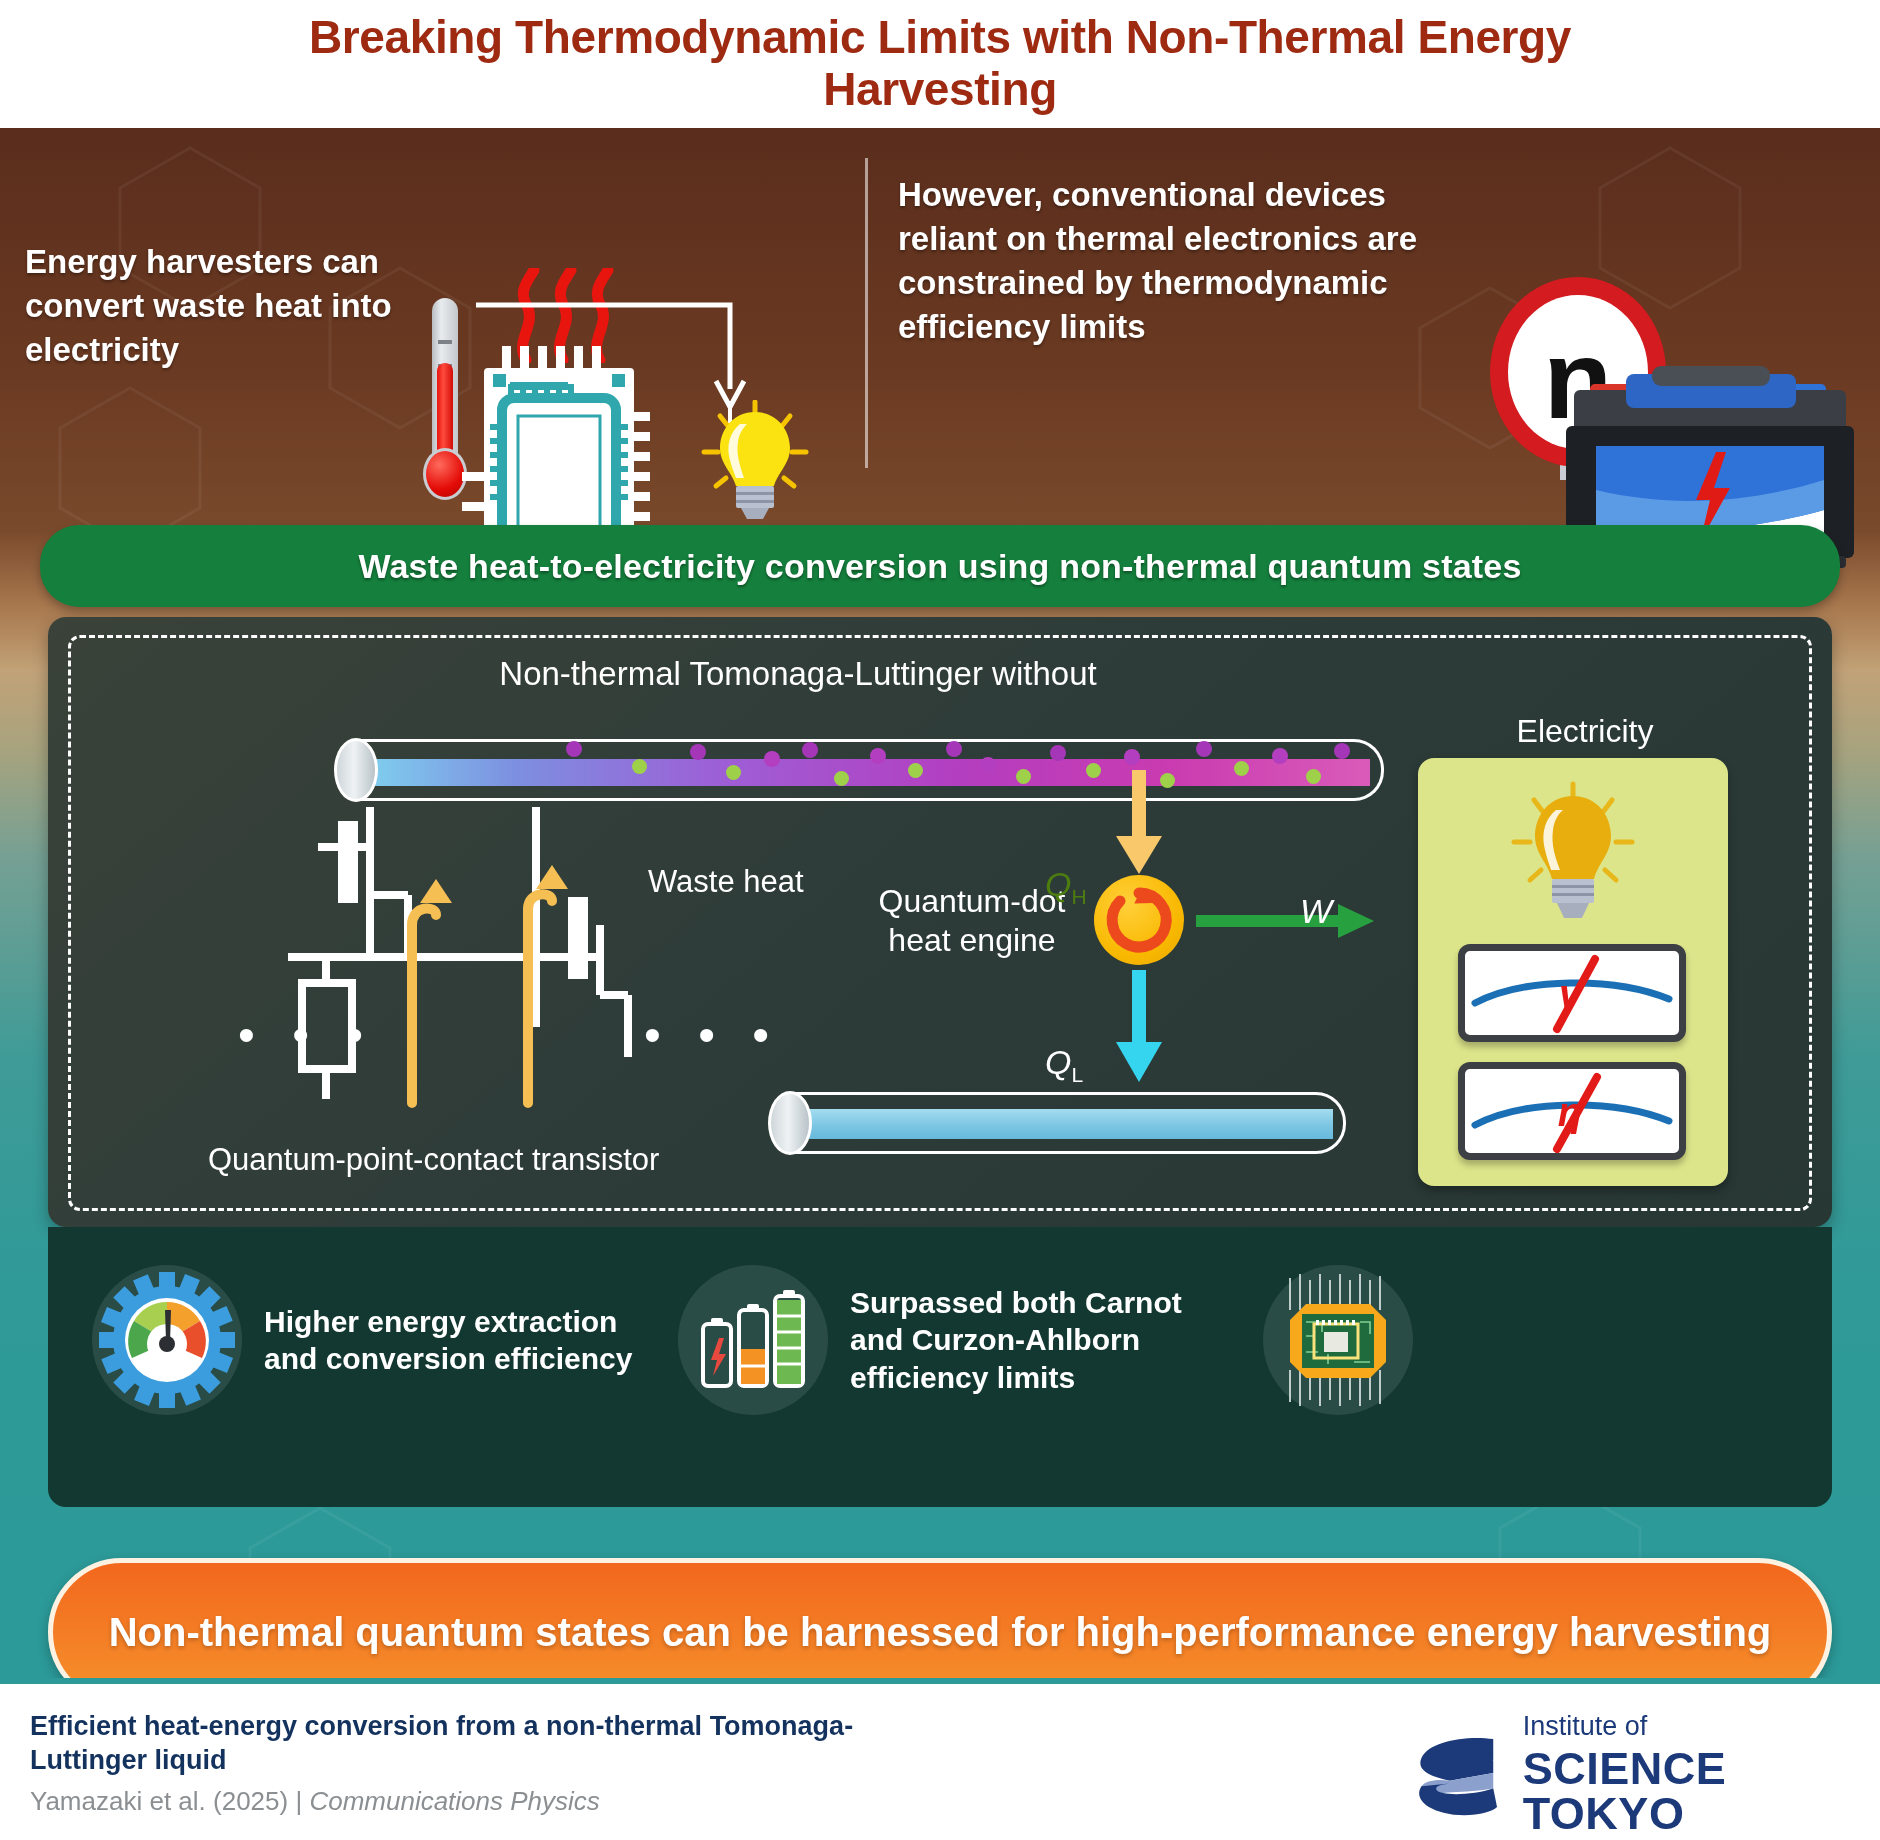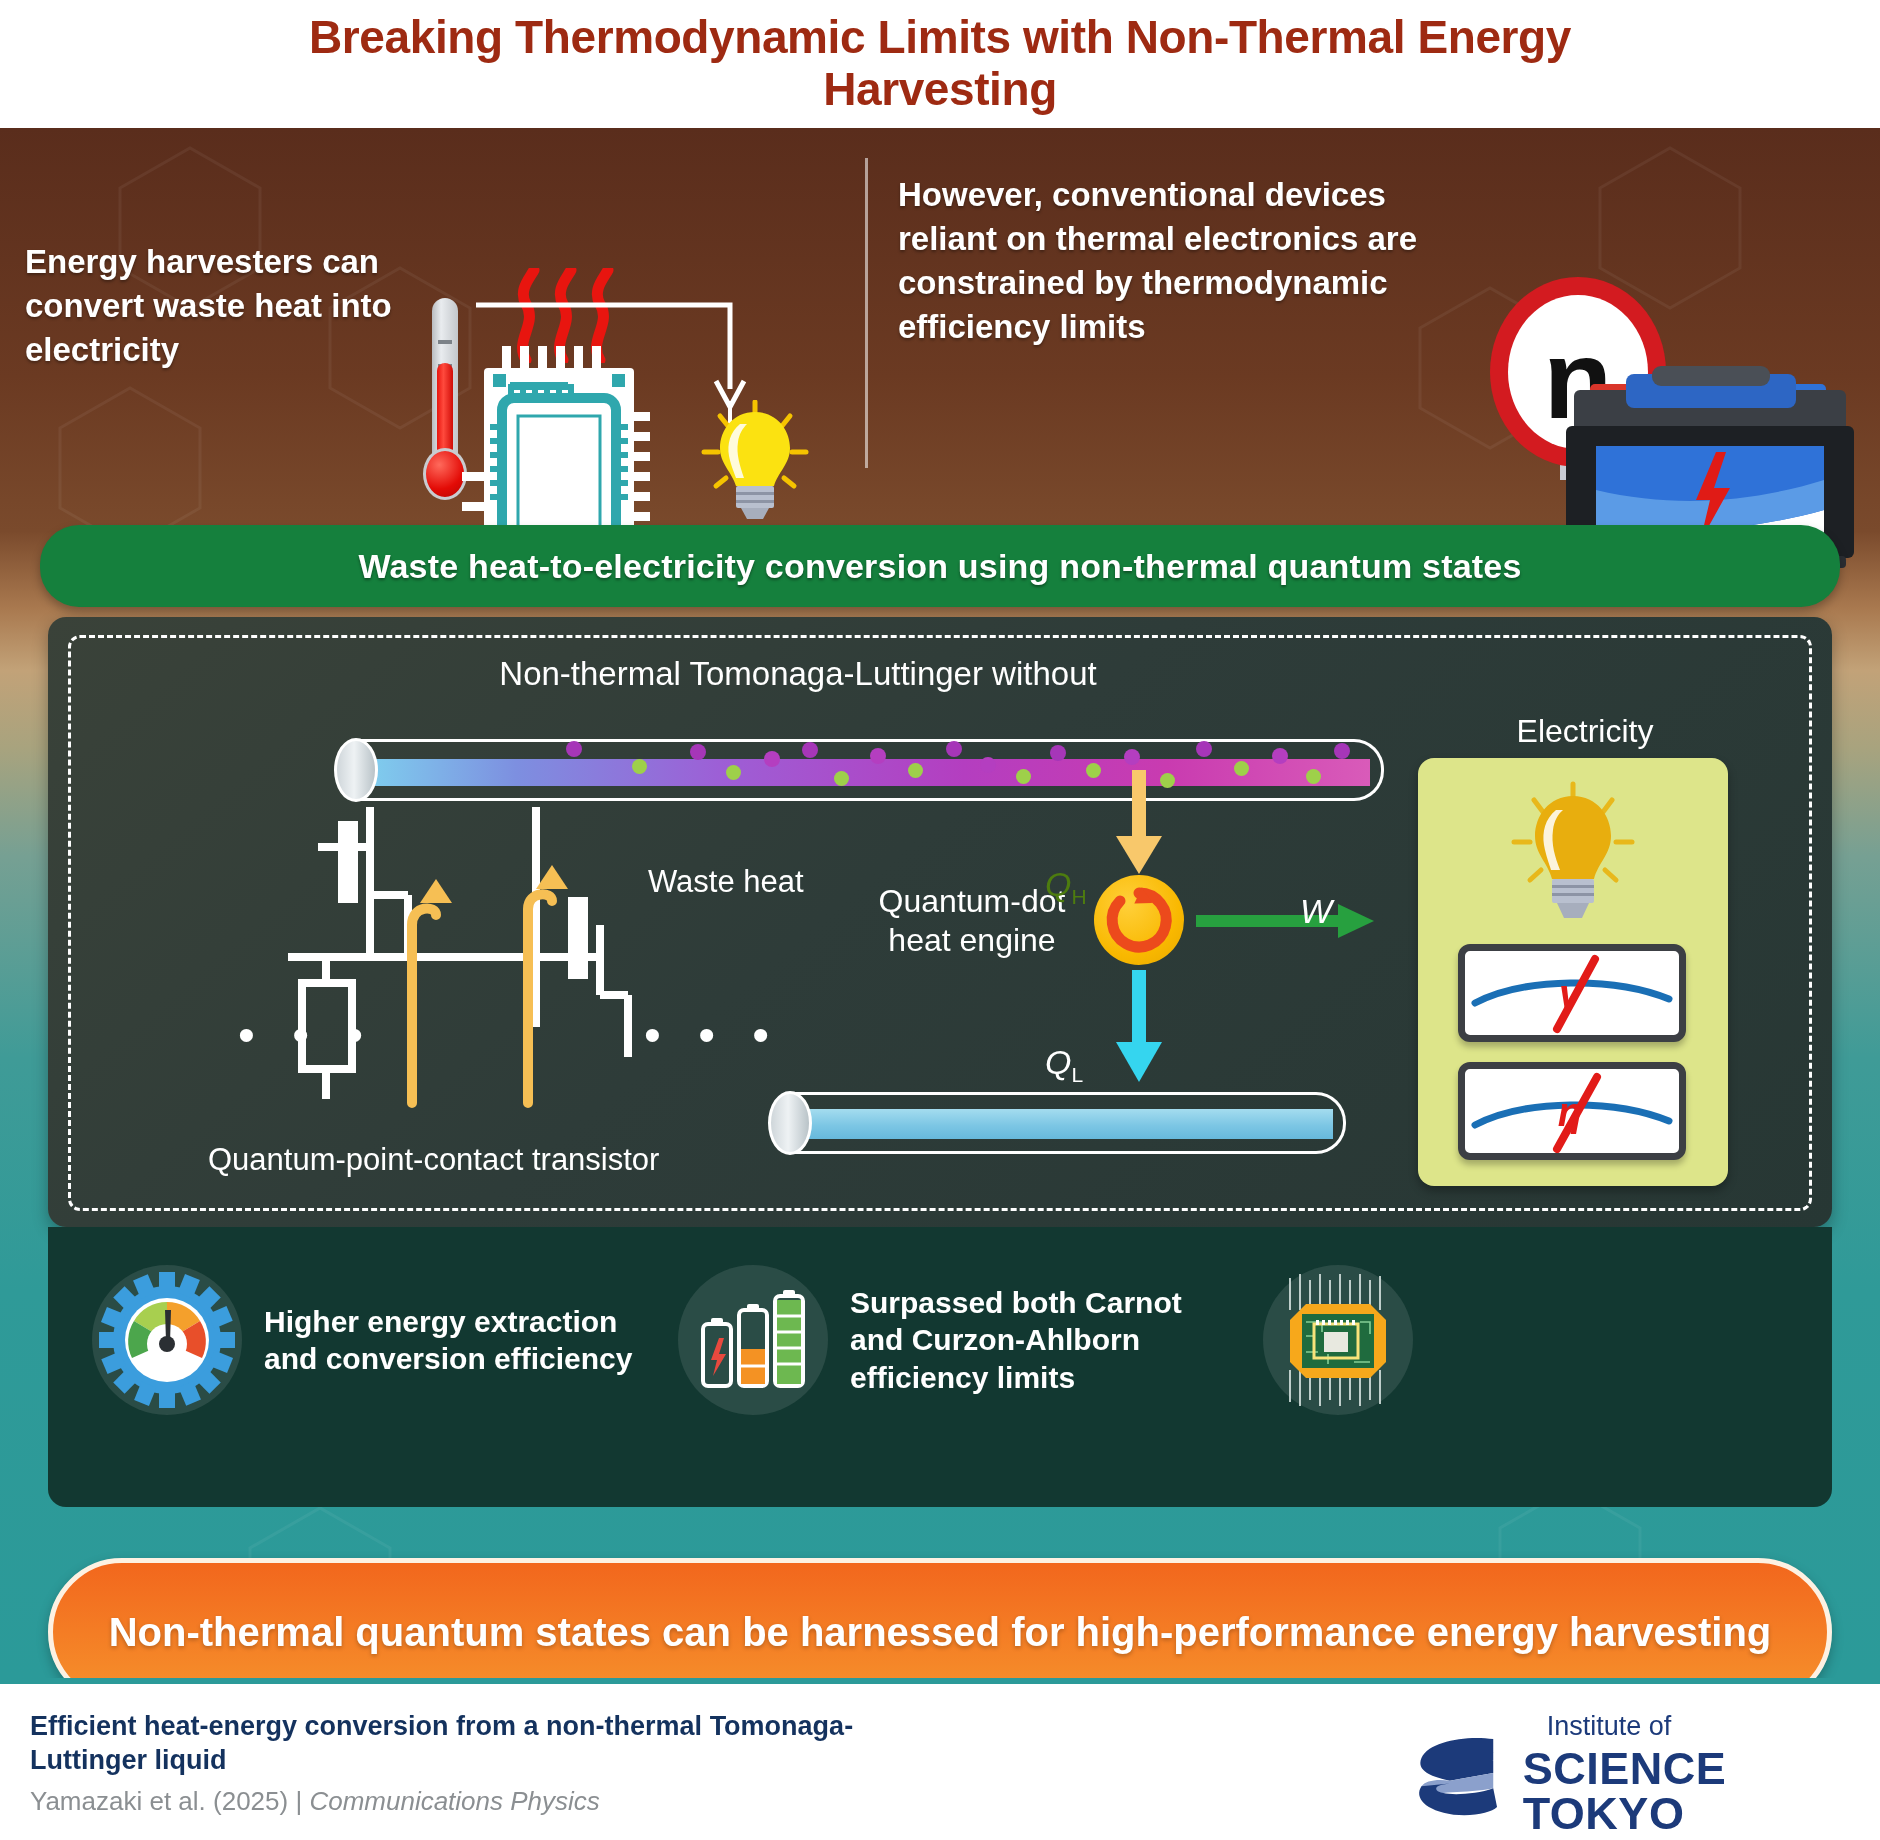--- a/index.html
+++ b/index.html
@@ -224,21 +224,21 @@
   .footer-rule { position: absolute; left: 0; top: 0; width: 1880px; height: 6px; background: #2b9a99; }
   .f-title {
     position: absolute; left: 30px; top: 32px; width: 880px;
     color: #14325e; font-size: 27px; font-weight: bold; line-height: 1.25;
   }
   .f-cite {
     position: absolute; left: 30px; top: 108px; color: #8b8f92; font-size: 26px;
   }
   .f-cite i { font-style: italic; }
   .logo-wrap { position: absolute; left: 1412px; top: 35px; display: flex; align-items: center; gap: 20px; }
-  .logo-text-top { color: #1c3a7a; font-size: 27px; line-height: 1; margin-bottom: 6px; margin-left: 24px; }
+  .logo-text-top { color: #1c3a7a; font-size: 27px; line-height: 1; margin-bottom: 6px; }
   .logo-text-main { color: #1c3a7a; font-size: 45px; font-weight: bold; line-height: 1; letter-spacing: .5px; }
 </style>
 </head>
 <body>
 
 <div class="page">
 
   <div class="title-bar">
     <div class="title-text">Breaking Thermodynamic Limits with Non-Thermal Energy Harvesting</div>
   </div>

